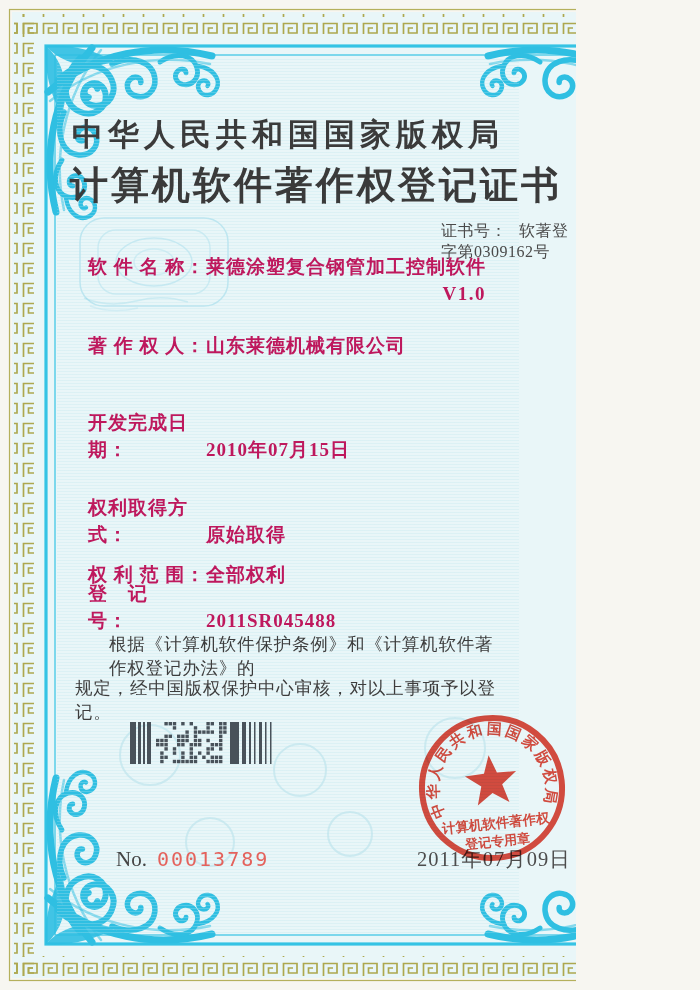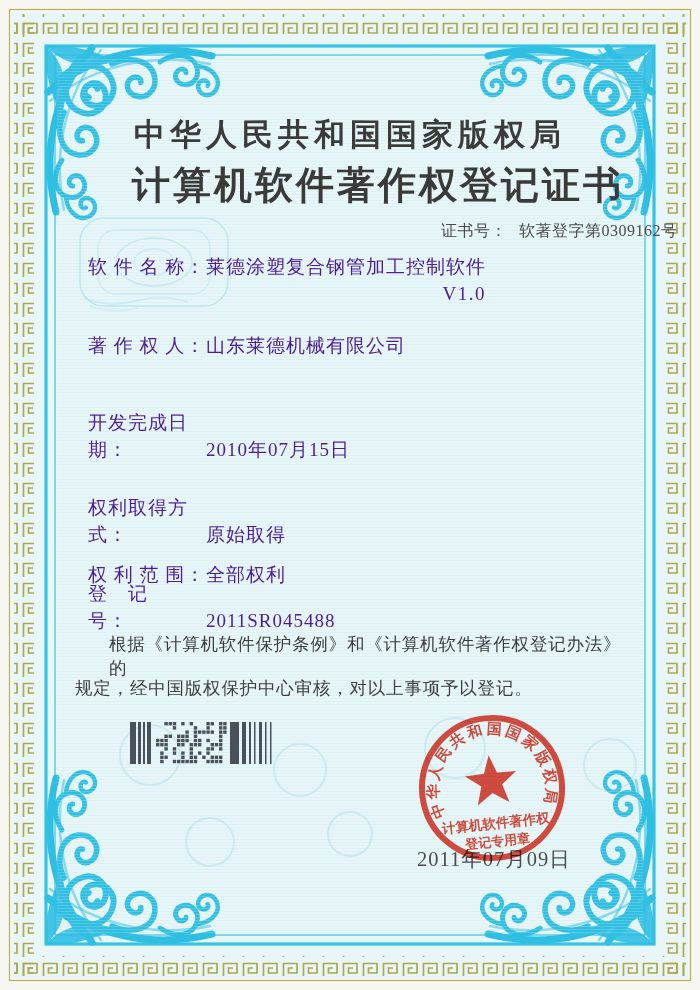--- a/index.html
+++ b/index.html
@@ -2,21 +2,21 @@
 <html><head>
 <meta charset="utf-8">
 <style>
   html,body{margin:0;padding:0;}
   body{
     width:700px;height:990px;
     font-family:"Liberation Serif","DejaVu Serif",serif;
     background:#f7f6f1;
   }
   .page{
-    position:relative;width:700px;height:990px;overflow:hidden;
+    position:relative;width:576px;height:990px;overflow:hidden;
     background:#f7f6f1;
   }
   .layer{position:absolute;left:0;top:0;width:700px;height:990px;}
   .texture{
     position:absolute;left:57px;top:57px;right:57px;bottom:57px;
     background:repeating-linear-gradient(0deg, rgba(186,228,236,0.28) 0 1px, rgba(255,255,255,0) 1px 3px);
     pointer-events:none;
   }
   .authority{
     position:absolute;top:114px;left:0;width:100%;
@@ -29,21 +29,21 @@
     letter-spacing:3px;
     padding-left:28px;
   }
   .certno{
     position:absolute;top:221px;left:441px;
     font-size:16px;color:#4a4a4a;letter-spacing:0.5px;
   }
   .certno .certno-val{margin-left:12px;}
   .row{
     position:absolute;left:88px;
-    font-size:19px;color:#4c1d95;letter-spacing:1px;line-height:27px;
+    font-size:19px;color:#be185d;letter-spacing:1px;line-height:27px;font-weight:bold;
   }
   .row .lbl{display:inline-block;width:118px;}
   .row .v2{margin-left:118px;letter-spacing:1.5px;text-align:right;}
   .statement{
     position:absolute;left:75px;right:68px;
     font-size:17.5px;color:#3d3d3d;letter-spacing:0.8px;
   }
   .statement.l1{top:632px;padding-left:34px;}
   .statement.l2{top:676px;}
   .barcode{position:absolute;left:130px;top:721px;}
@@ -256,20 +256,23 @@
         <rect x="100" y="1" width="9" height="42"></rect>
         <rect x="112" y="1" width="4" height="42"></rect>
         <rect x="119" y="1" width="2" height="42"></rect>
         <rect x="124" y="1" width="1.5" height="42"></rect>
         <rect x="129" y="1" width="3" height="42"></rect>
         <rect x="135" y="1" width="1.5" height="42"></rect>
         <rect x="140" y="1" width="1.5" height="42"></rect>
       </g>
   </svg>
 
+  <div class="serial">
+    <span>No.</span><span class="num">00013789</span>
+  </div>
   <div class="issue-date">2011年07月09日</div>
 
   <svg class="seal" viewBox="-90 -90 180 180">
     <circle r="70" fill="none" stroke="#e23a2c" stroke-width="6"></circle>
     <path id="sealArc" d="M-38.2,38.2 A54,54 0 1 1 38.2,38.2" fill="none"></path>
     <text font-size="15" fill="#e23a2c" letter-spacing="3">
       <textPath href="#sealArc" startOffset="50%" text-anchor="middle">中华人民共和国国家版权局</textPath>
     </text>
     <path fill="#e23a2c" transform="translate(0,-6)" d="M0,-27 L6.5,-8.9 L25.7,-8.3 L10.5,3.4 L15.9,21.8 L0,11 L-15.9,21.8 L-10.5,3.4 L-25.7,-8.3 L-6.5,-8.9 Z"></path>
     <text y="40" text-anchor="middle" font-size="13.5" fill="#e23a2c">计算机软件著作权</text>

